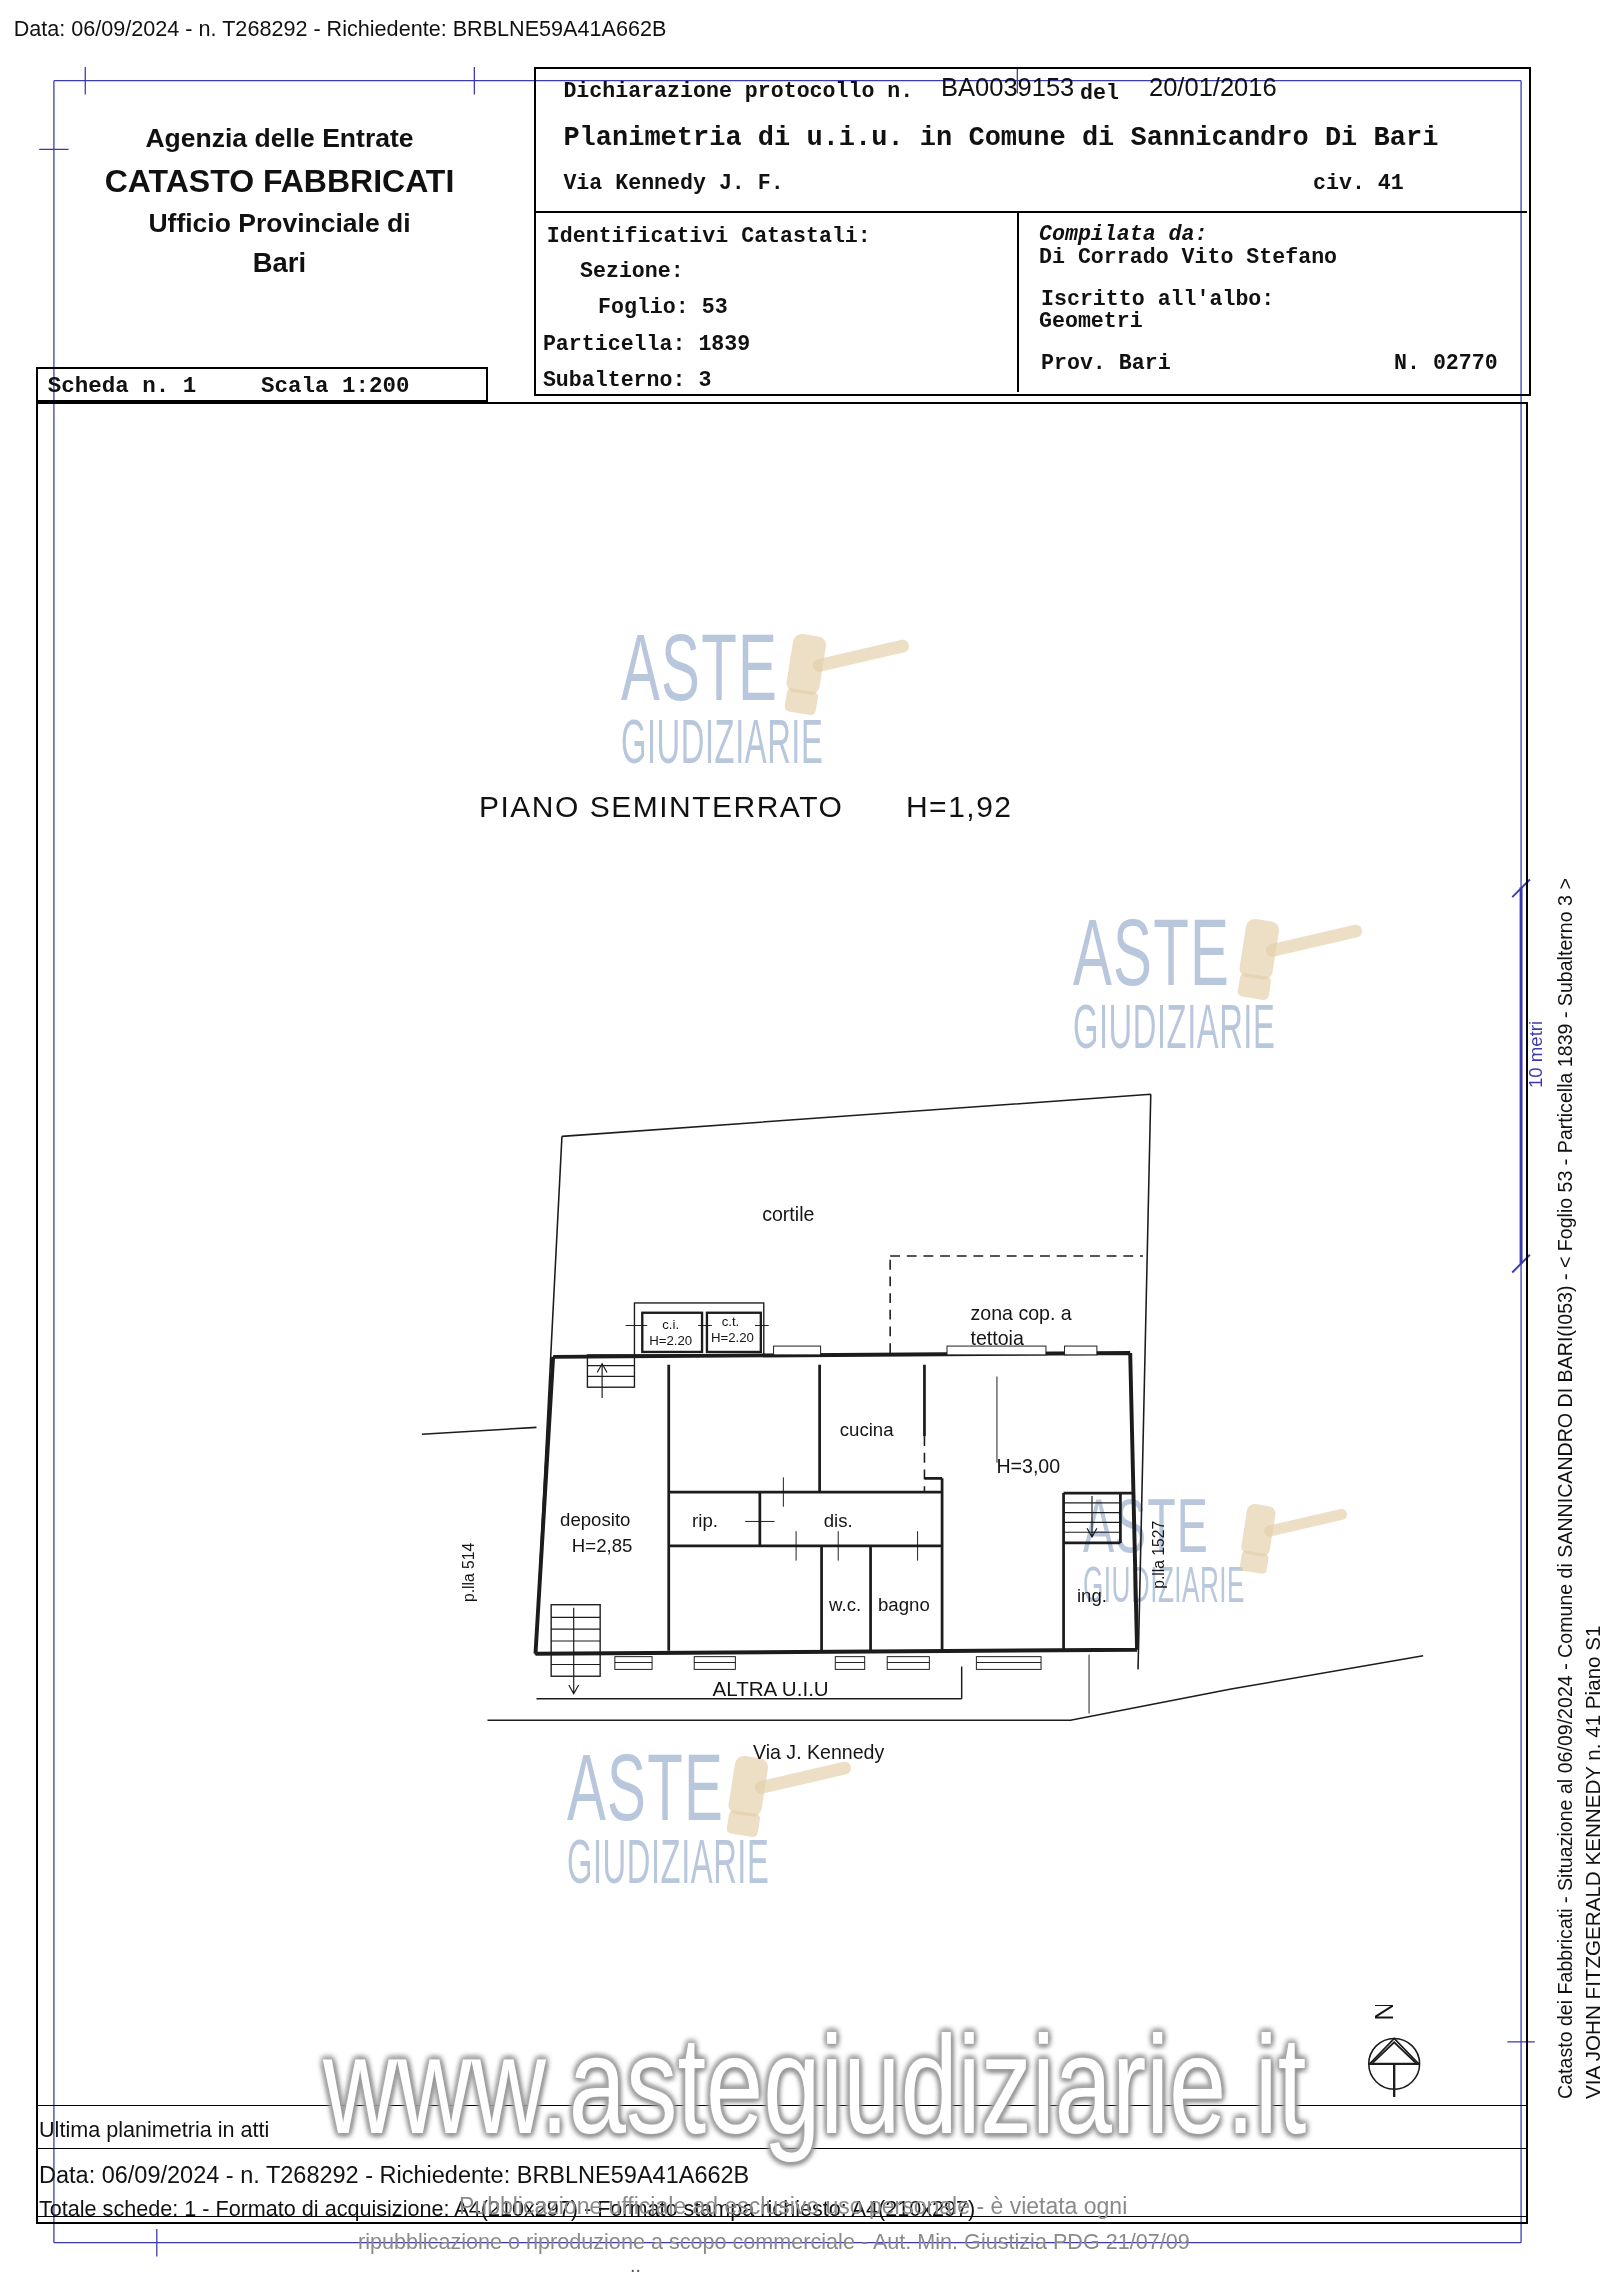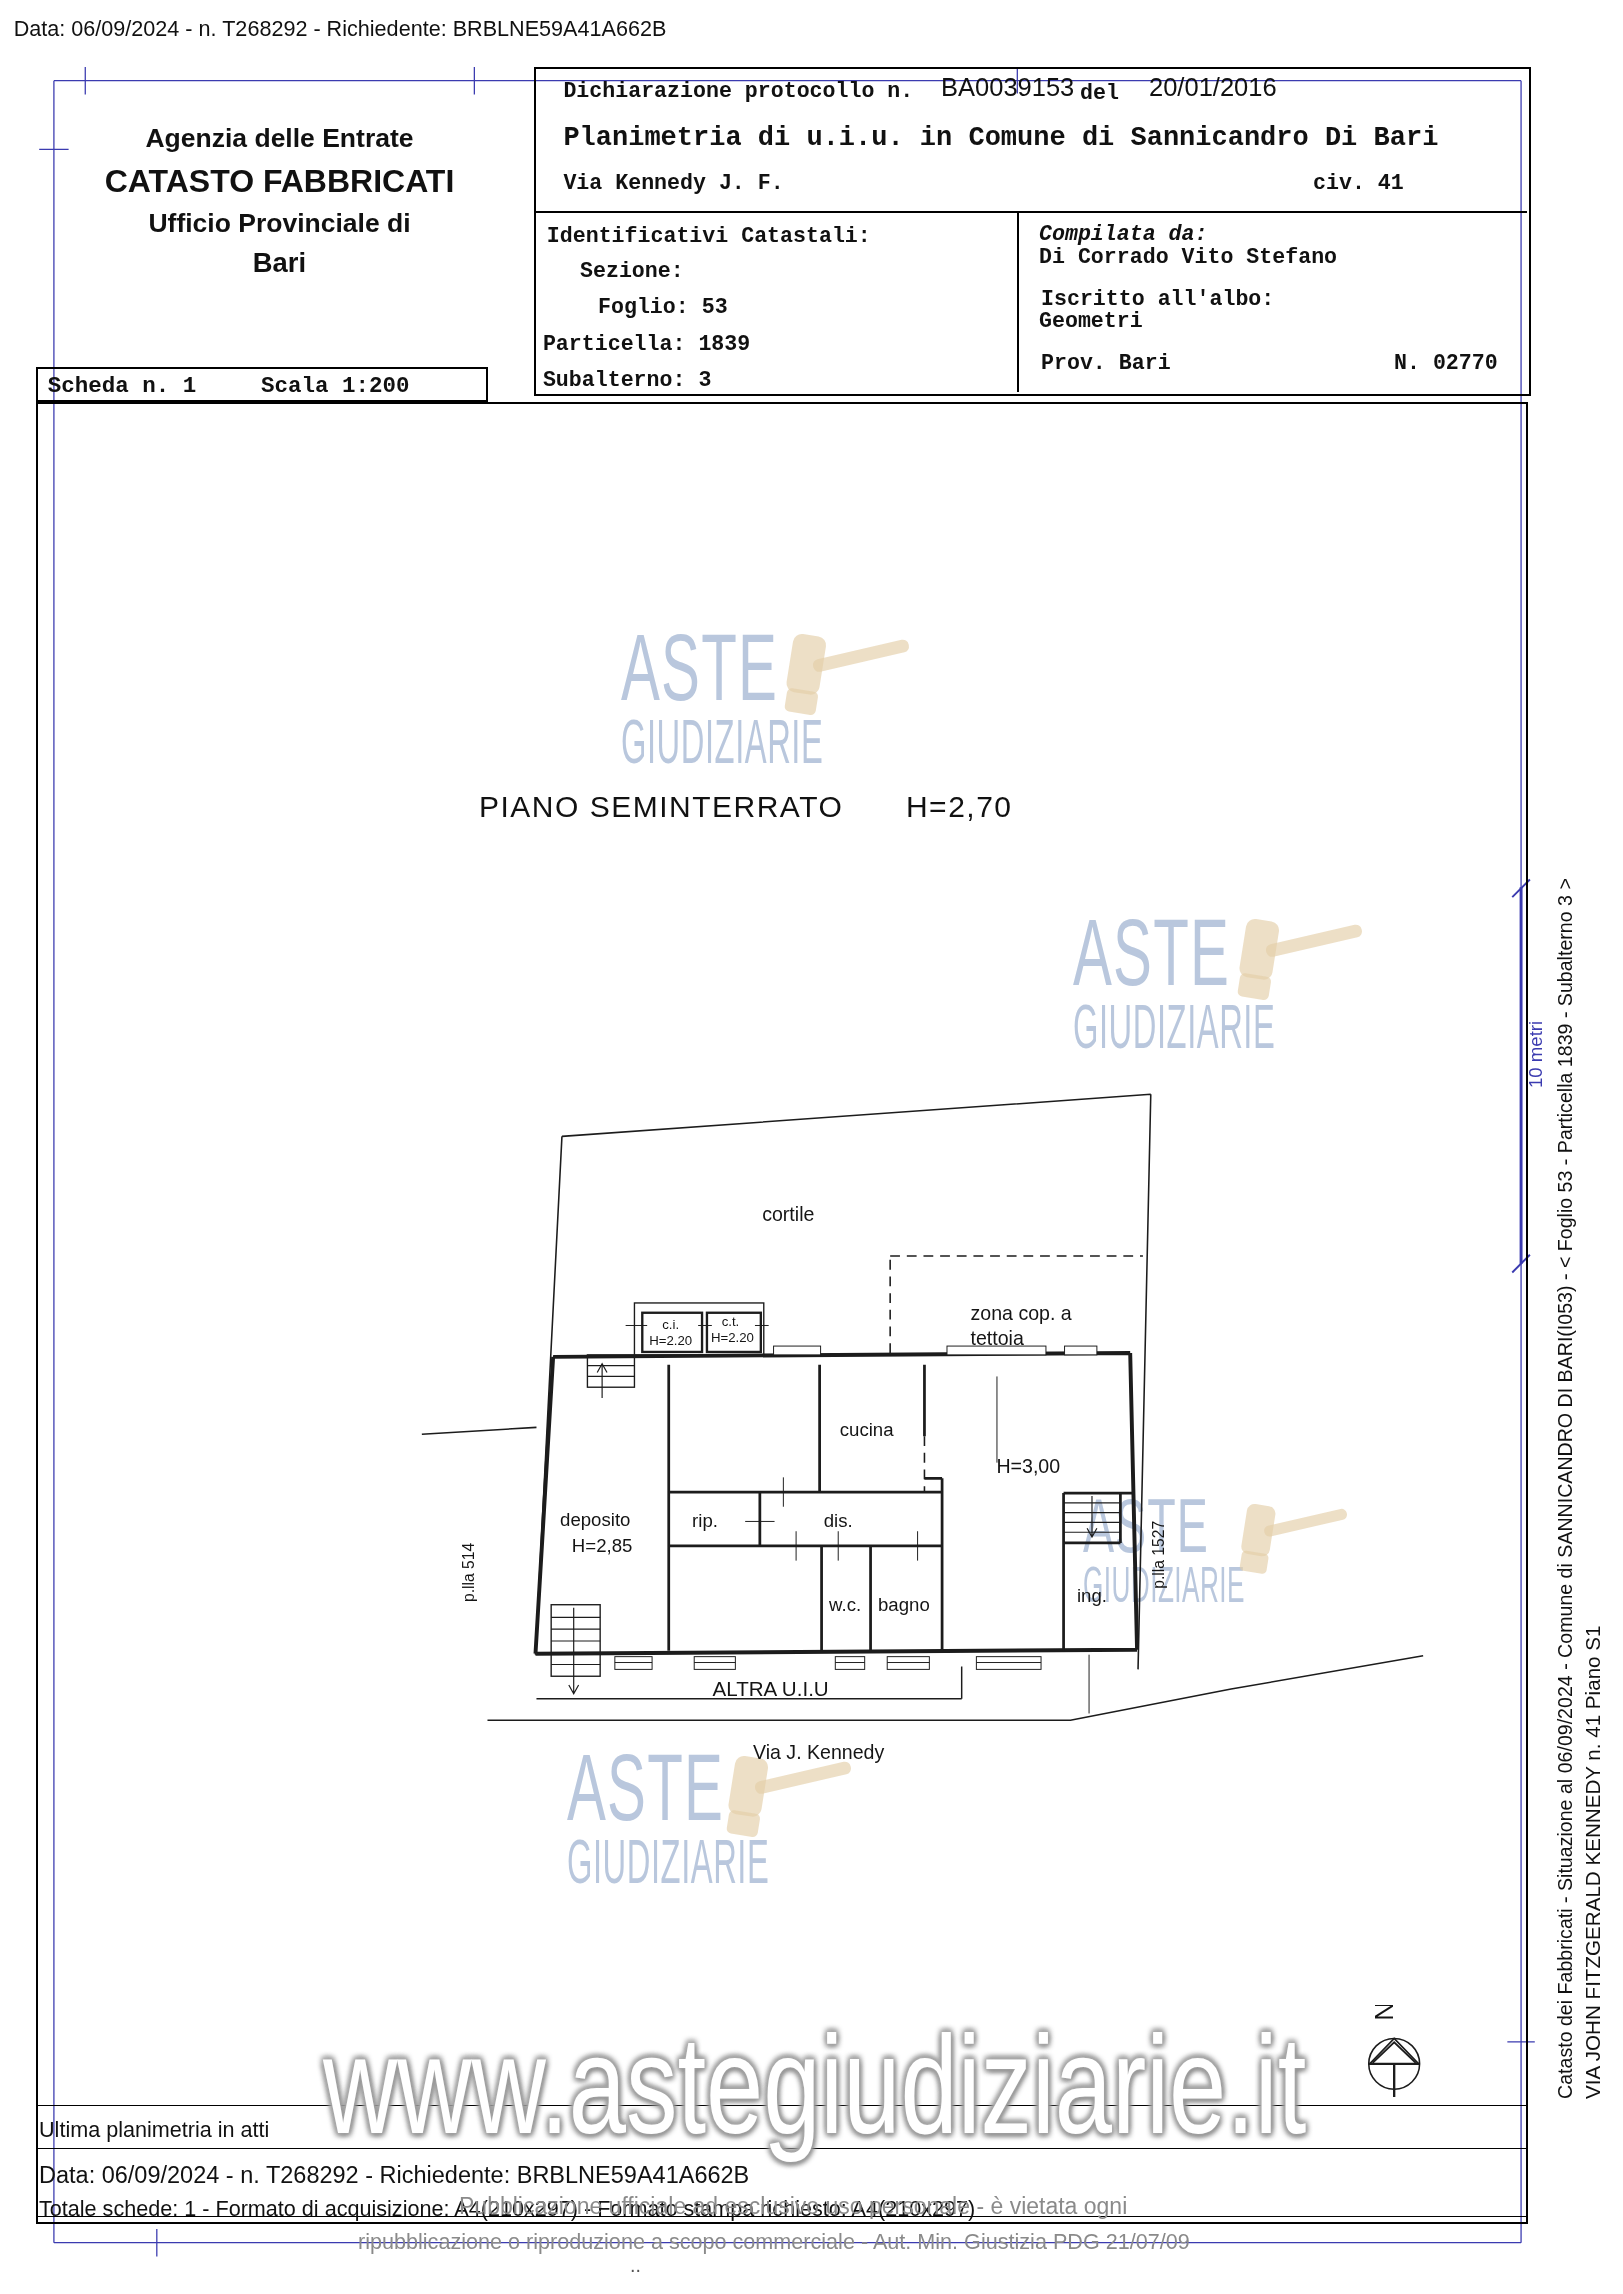--- a/index.html
+++ b/index.html
@@ -89,21 +89,21 @@
     <span class="abs mono nw" style="left:503px;top:176px;font-size:21.6px;">Di Corrado Vito Stefano</span>
     <span class="abs mono nw" style="left:505px;top:218px;font-size:21.6px;">Iscritto all'albo:</span>
     <span class="abs mono nw" style="left:503px;top:240px;font-size:21.6px;">Geometri</span>
     <span class="abs mono nw" style="left:505px;top:282px;font-size:21.6px;">Prov. Bari</span>
     <span class="abs mono nw" style="left:858px;top:282px;font-size:21.6px;">N. 02770</span>
   </div>
 
   <div class="abs nw" style="left:479px;top:790px;font-size:30px;letter-spacing:1.5px;z-index:3;">
     <span>PIANO SEMINTERRATO</span>
     <span style="display:inline-block;width:43px;"></span>
-    <span>H=2,70</span>
+    <span>H=1,92</span>
   </div>
 
   <div class="wm" style="left:621px;top:625px;color:rgba(158,178,208,.72);">
     <span class="l1">ASTE</span>
     <span class="l2">GIUDIZIARIE</span>
   </div>
   <svg class="gavel" style="left:770px;top:627px;z-index:1;" width="147" height="108" viewBox="0 0 150 110">
     <g fill="rgba(228,206,168,.65)">
       <rect x="20" y="8" width="34" height="60" rx="9" transform="rotate(9 37 38)"></rect>
       <rect x="16" y="64" width="32" height="24" rx="5" transform="rotate(9 32 76)"></rect>

